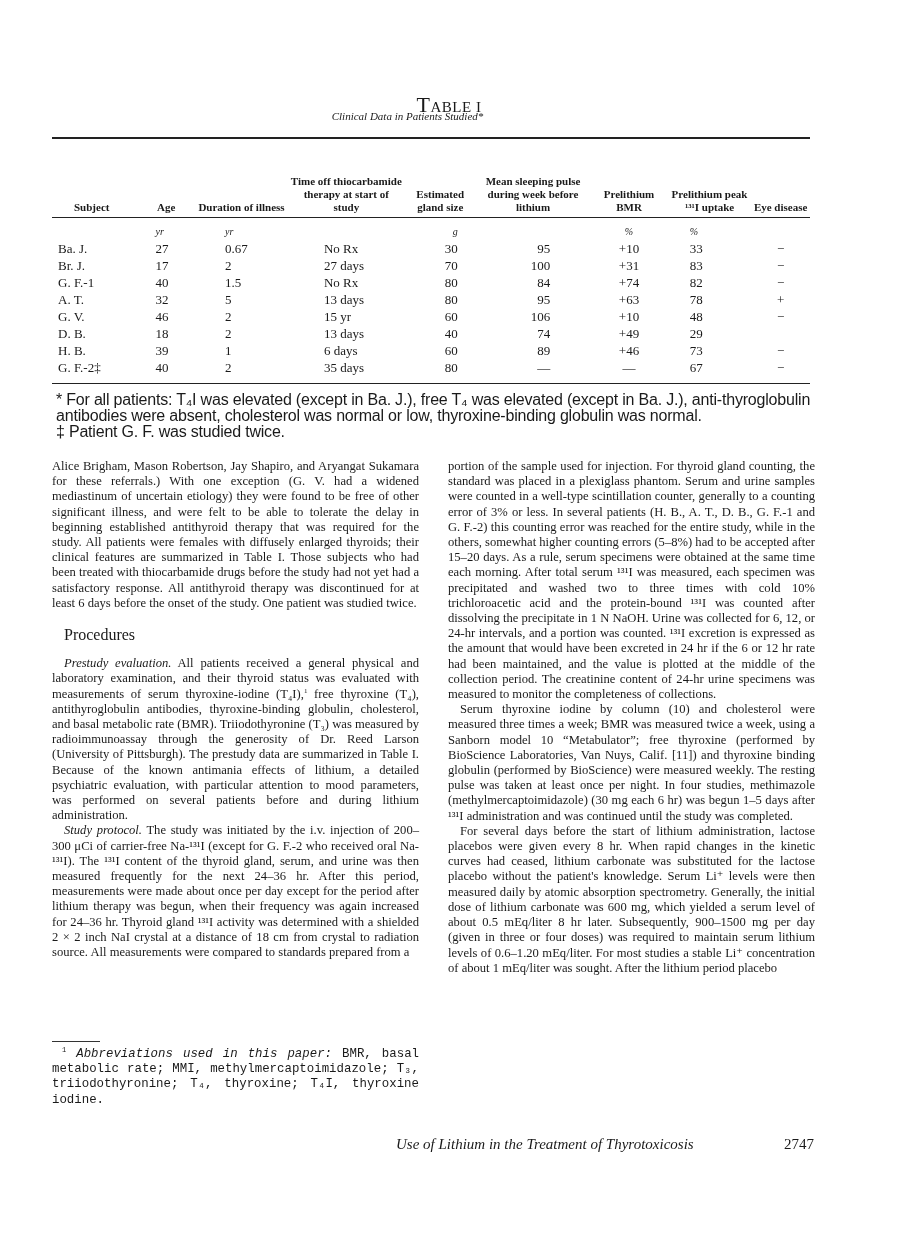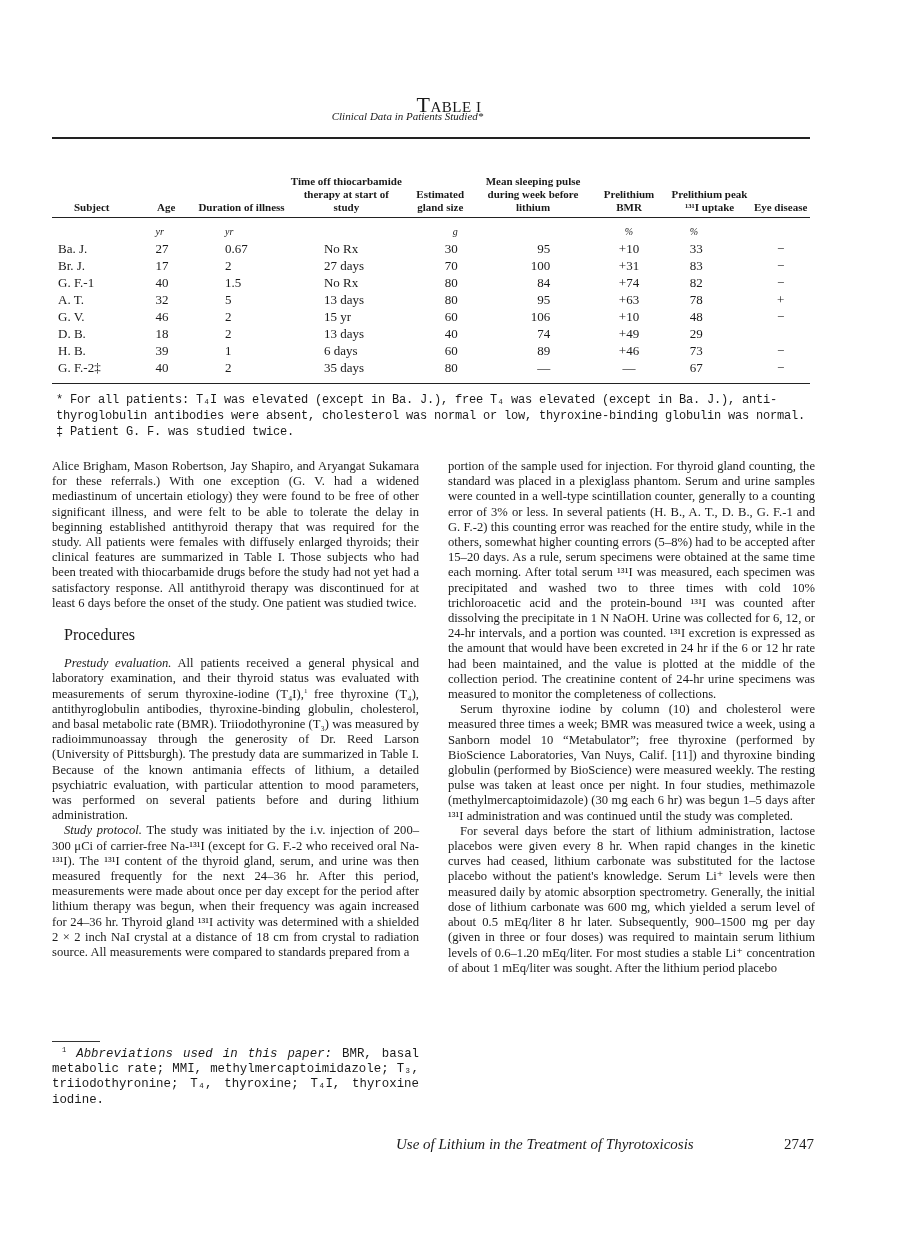--- a/index.html
+++ b/index.html
@@ -40,21 +40,21 @@
   .c-pulse { width: 110px; text-align: right; padding-right: 40px !important; }
   .c-bmr { width: 90px; text-align: center; }
   .c-upt { width: 80px; text-align: left; padding-left: 22px !important; }
   .c-eye { width: 70px; text-align: center; margin-top: 42px; }
   th.c-age, th.c-dur, th.c-gland, th.c-pulse, th.c-upt { text-align: center !important; padding-left: 2px !important; padding-right: 2px !important; }
   th.c-subj { text-align: left !important; padding-left: 22px !important; }
   td.c-time { text-align: left; padding-left: 36px !important; }
 
   .footnotes {
     position: absolute; left: 56px; top: 392px; width: 760px;
-    font-size: 12px; line-height: 16px; font-family: Liberation Mono, monospace;
+    font-size: 16px; line-height: 16px; font-family: Liberation Sans, sans-serif;
     letter-spacing: -0.2px;
   }
   .footnotes p { margin: 0; }
 
   .col {
     position: absolute; top: 459px; width: 367px;
     font-size: 12.6px; line-height: 15.2px; text-align: justify;
   }
   .col.left { left: 52px; }
   .col.right { left: 448px; }

